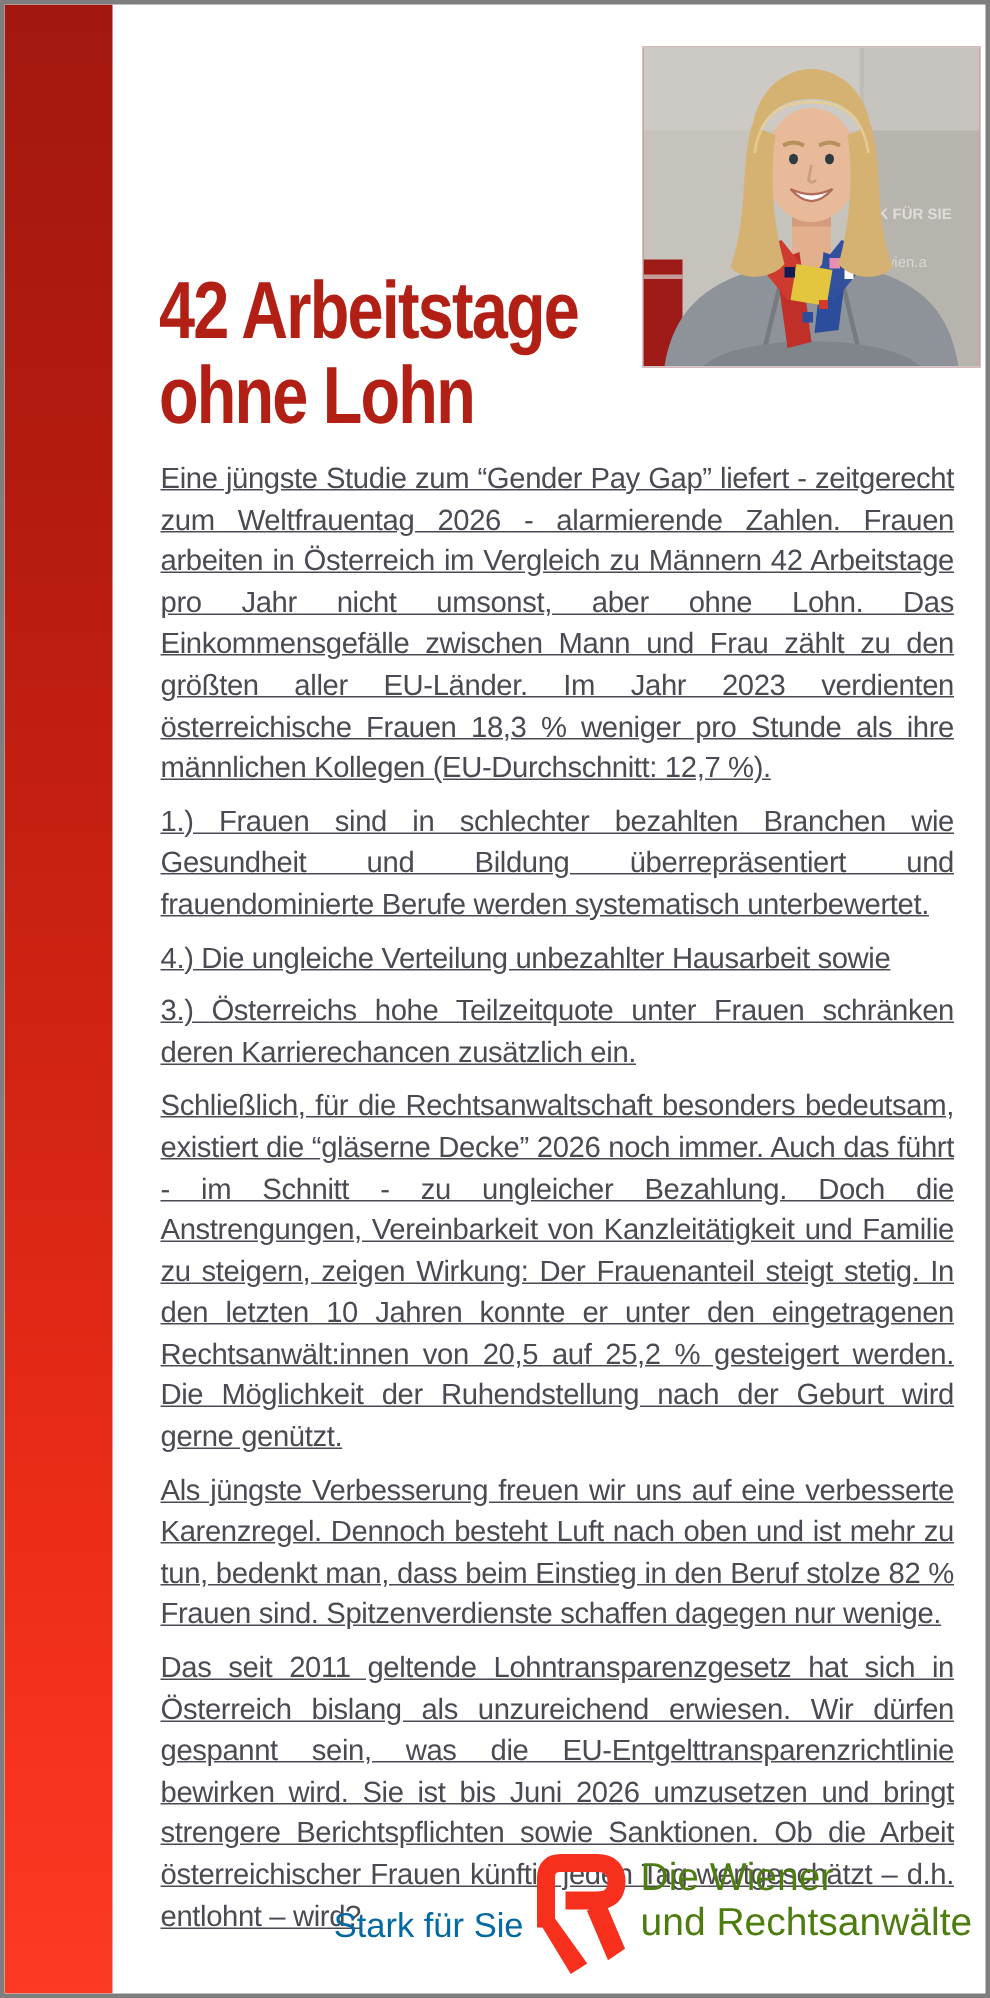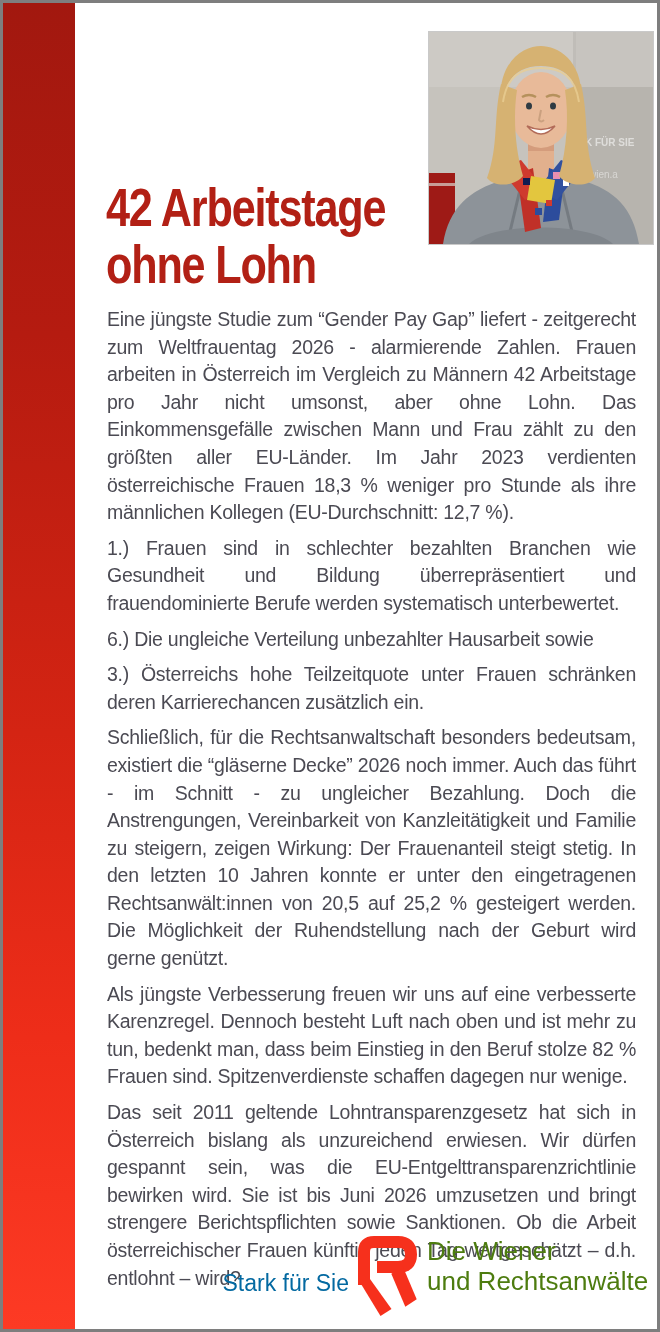--- a/index.html
+++ b/index.html
@@ -26,21 +26,21 @@
   .photo-frame svg { display:block; }
   .caption {
     position:absolute; left:400px; top:247px; width:256px;
     text-align:center; font-size:16px; color:#2f2f2f; letter-spacing:0.1px;
   }
   .body-copy {
     position:absolute; left:104px; top:303px; width:529px;
     font-size:19.5px; line-height:27.6px; color:#4b4a53;
     text-align:justify; letter-spacing:-0.25px; font-stretch:condensed;
   }
-  .body-copy p { margin:0 0 8px 0; }
+  .body-copy p { margin:0 0 8px 0;text-decoration:underline; }
   .body-copy p:last-child { margin-bottom:0; }
   .footer-tagline {
     position:absolute; left:96px; top:1267px; width:250px;
     text-align:right; font-size:23px; color:#0369a1;
   }
   .footer-logo { position:absolute; left:348px; top:1232px; width:72px; height:90px; }
   .footer-org {
     position:absolute; left:424px; top:1233px;
     font-size:26px; line-height:30.3px; color:#4d7c0f;
   }
@@ -114,21 +114,21 @@
         <path d="M112,78 L110,88 Q112,91 115,88" stroke="#caa07f" stroke-width="2" fill="none"></path>
         <path d="M98,94 Q112,110 126,94 Q112,101 98,94 Z" fill="#ffffff" stroke="#b26b58" stroke-width="1.5"></path>
       </g>
     </svg>
   </div>
 
 
   <div class="body-copy">
     <p>Eine jüngste Studie zum “Gender Pay Gap” liefert - zeitgerecht zum Weltfrauentag 2026 - alarmierende Zahlen. Frauen arbeiten in Österreich im Vergleich zu Männern 42 Arbeitstage pro Jahr nicht umsonst, aber ohne Lohn. Das Einkommensgefälle zwischen Mann und Frau zählt zu den größten aller EU-Länder. Im Jahr 2023 verdienten österreichische Frauen 18,3 % weniger pro Stunde als ihre männlichen Kollegen (EU-Durchschnitt: 12,7 %).</p>
     <p>1.) Frauen sind in schlechter bezahlten Branchen wie Gesundheit und Bildung überrepräsentiert und frauendominierte Berufe werden systematisch unterbewertet.</p>
-    <p>6.) Die ungleiche Verteilung unbezahlter Hausarbeit sowie</p>
+    <p>4.) Die ungleiche Verteilung unbezahlter Hausarbeit sowie</p>
     <p>3.) Österreichs hohe Teilzeitquote unter Frauen schränken deren Karrierechancen zusätzlich ein.</p>
     <p>Schließlich, für die Rechtsanwaltschaft besonders bedeutsam, existiert die “gläserne Decke” 2026 noch immer. Auch das führt - im Schnitt - zu ungleicher Bezahlung. Doch die Anstrengungen, Vereinbarkeit von Kanzleitätigkeit und Familie zu steigern, zeigen Wirkung: Der Frauenanteil steigt stetig. In den letzten 10 Jahren konnte er unter den eingetragenen Rechtsanwält:innen von 20,5 auf 25,2 % gesteigert werden. Die Möglichkeit der Ruhendstellung nach der Geburt wird gerne genützt.</p>
     <p>Als jüngste Verbesserung freuen wir uns auf eine verbesserte Karenzregel. Dennoch besteht Luft nach oben und ist mehr zu tun, bedenkt man, dass beim Einstieg in den Beruf stolze 82 % Frauen sind. Spitzenverdienste schaffen dagegen nur wenige.</p>
     <p>Das seit 2011 geltende Lohntransparenzgesetz hat sich in Österreich bislang als unzureichend erwiesen. Wir dürfen gespannt sein, was die EU-Entgelttransparenzrichtlinie bewirken wird. Sie ist bis Juni 2026 umzusetzen und bringt strengere Berichtspflichten sowie Sanktionen. Ob die Arbeit österreichischer Frauen künftig jeden Tag wertgeschätzt – d.h. entlohnt – wird?</p>
   </div>
 
   <div class="footer-tagline">Stark für Sie</div>
 
   <svg class="footer-logo" viewBox="0 0 72 90" xmlns="http://www.w3.org/2000/svg">
     <path d="M 13,50 L 13,17 Q 13,7 23,7 L 47,7 Q 60,7 60,19.5 Q 60,32 47,32 L 26,32" fill="none" stroke="#f6301c" stroke-width="12"></path>

